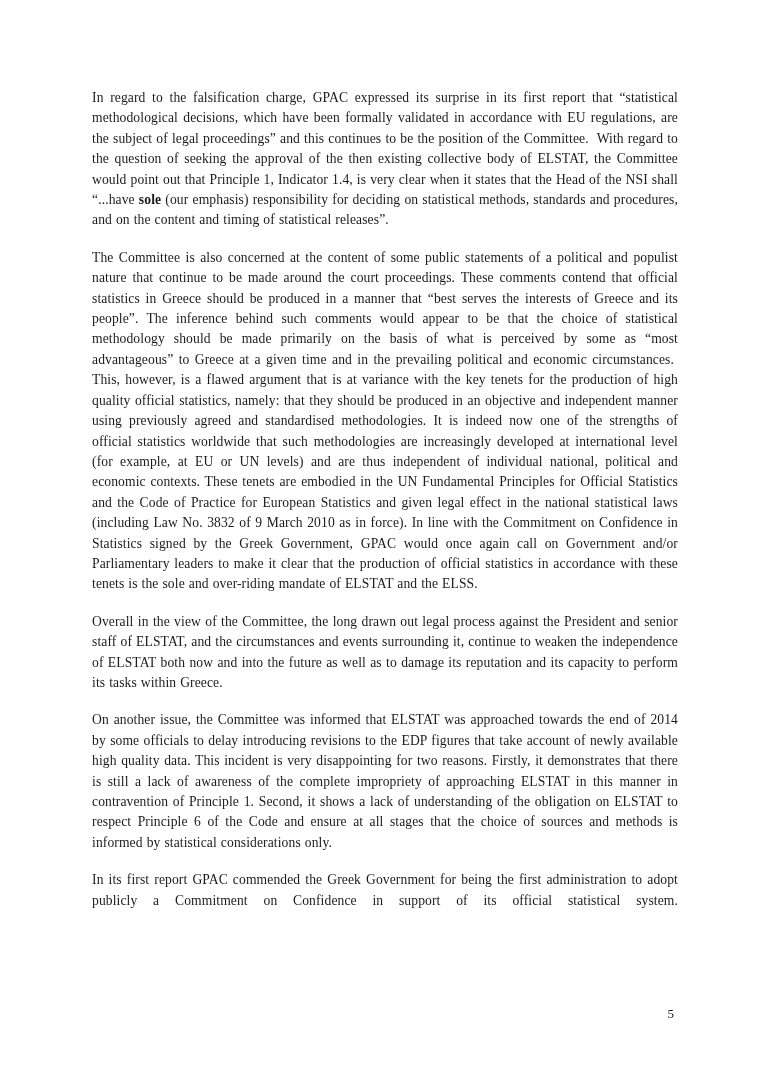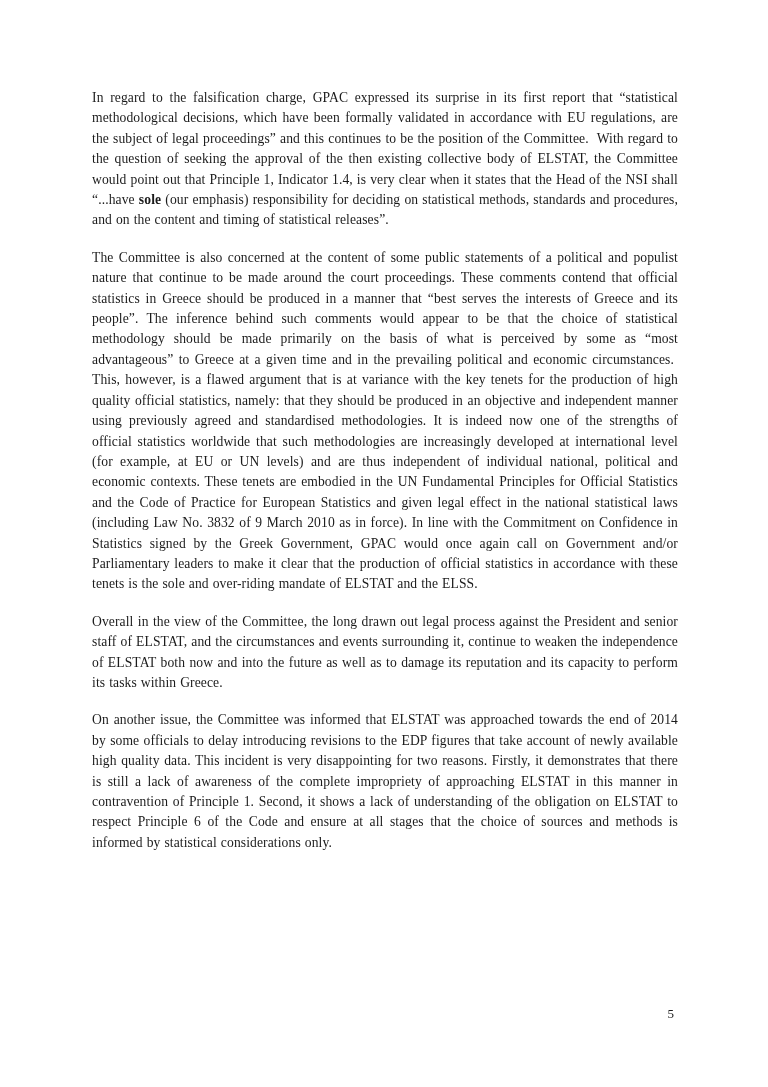--- a/index.html
+++ b/index.html
@@ -48,17 +48,18 @@
 </style>
 </head>
 <body>
 
 <div class="page">
   <main class="body-col" id="paragraphs">
       <p><span>In regard to the falsification charge, GPAC expressed its surprise in its first report that “statistical methodological decisions, which have been formally validated in accordance with EU regulations, are the subject of legal proceedings” and this continues to be the position of the Committee.&nbsp; With regard to the question of seeking the approval of the then existing collective body of ELSTAT, the Committee would point out that Principle 1, Indicator 1.4, is very clear when it states that the Head of the NSI shall “...have </span><b>sole</b><span> (our emphasis) responsibility for deciding on statistical methods, standards and procedures, and on the content and timing of statistical releases”.</span></p>
       <p><span>The Committee is also concerned at the content of some public statements of a political and populist nature that continue to be made around the court proceedings. These comments contend that official statistics in Greece should be produced in a manner that “best serves the interests of Greece and its people”. The inference behind such comments would appear to be that the choice of statistical methodology should be made primarily on the basis of what is perceived by some as “most advantageous” to Greece at a given time and in the prevailing political and economic circumstances.&nbsp; This, however, is a flawed argument that is at variance with the key tenets for the production of high quality official statistics, namely: that they should be produced in an objective and independent manner using previously agreed and standardised methodologies. It is indeed now one of the strengths of official statistics worldwide that such methodologies are increasingly developed at international level (for example, at EU or UN levels) and are thus independent of individual national, political and economic contexts. These tenets are embodied in the UN Fundamental Principles for Official Statistics and the Code of Practice for European Statistics and given legal effect in the national statistical laws (including Law No. 3832 of 9 March 2010 as in force). In line with the Commitment on Confidence in Statistics signed by the Greek Government, GPAC would once again call on Government and/or Parliamentary leaders to make it clear that the production of official statistics in accordance with these tenets is the sole and over-riding mandate of ELSTAT and the ELSS.</span></p>
       <p><span>Overall in the view of the Committee, the long drawn out legal process against the President and senior staff of ELSTAT, and the circumstances and events surrounding it, continue to weaken the independence of ELSTAT both now and into the future as well as to damage its reputation and its capacity to perform its tasks within Greece.</span></p>
       <p><span>On another issue, the Committee was informed that ELSTAT was approached towards the end of 2014 by some officials to delay introducing revisions to the EDP figures that take account of newly available high quality data. This incident is very disappointing for two reasons. Firstly, it demonstrates that there is still a lack of awareness of the complete impropriety of approaching ELSTAT in this manner in contravention of Principle 1. Second, it shows a lack of understanding of the obligation on ELSTAT to respect Principle 6 of the Code and ensure at all stages that the choice of sources and methods is informed by statistical considerations only.</span></p>
+      <p class="justify-last"><span>In its first report GPAC commended the Greek Government for being the first administration to adopt publicly a Commitment on Confidence in support of its official statistical system.</span></p>
     </main>
   <footer class="footer">
     <span>5</span>
   </footer>
 </div>
 
 </body></html>

